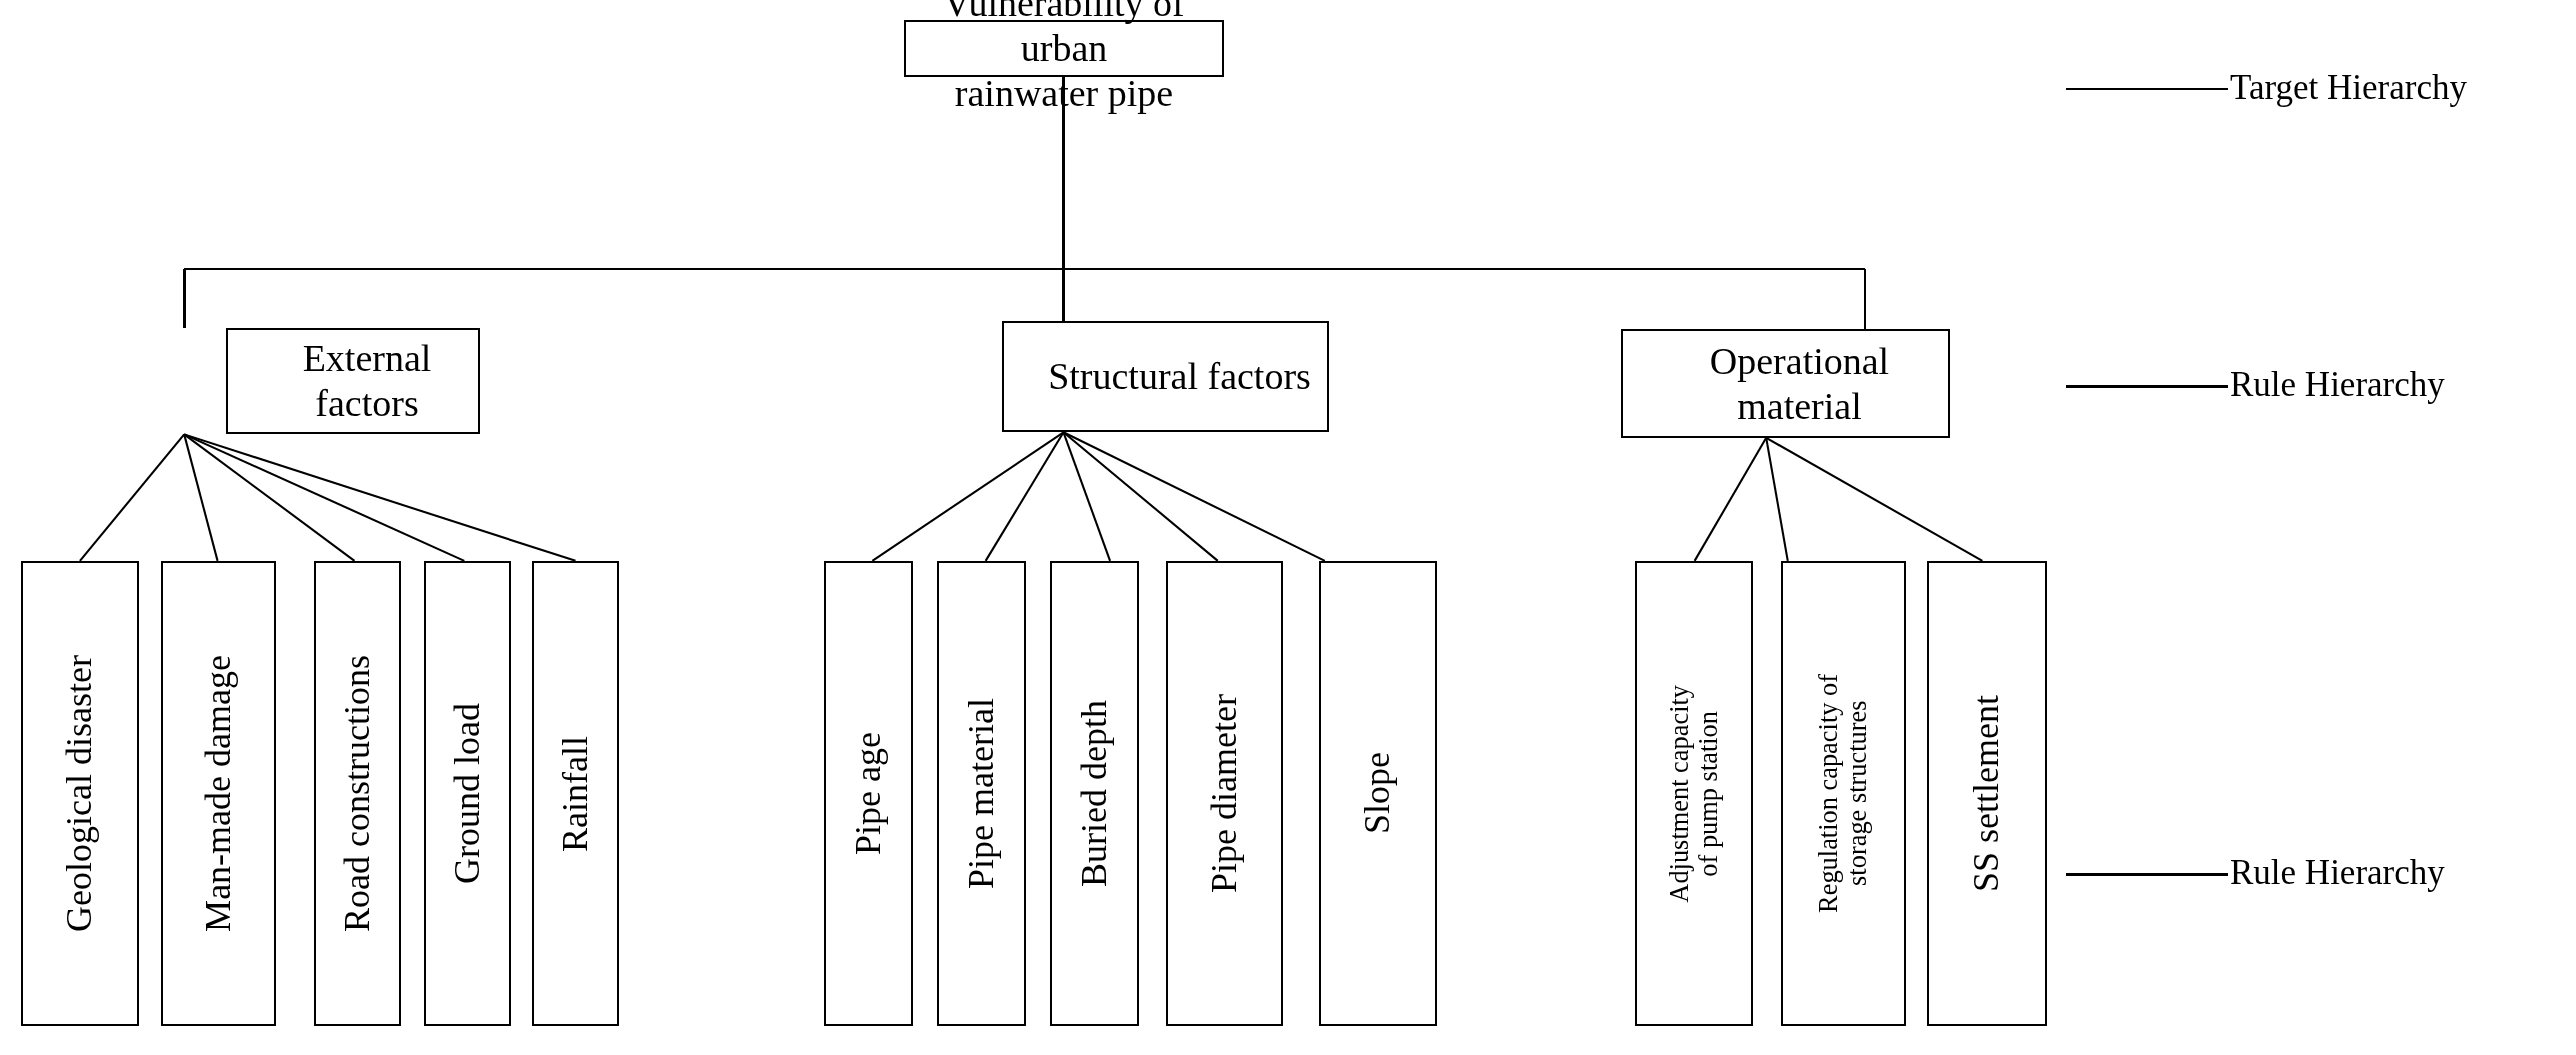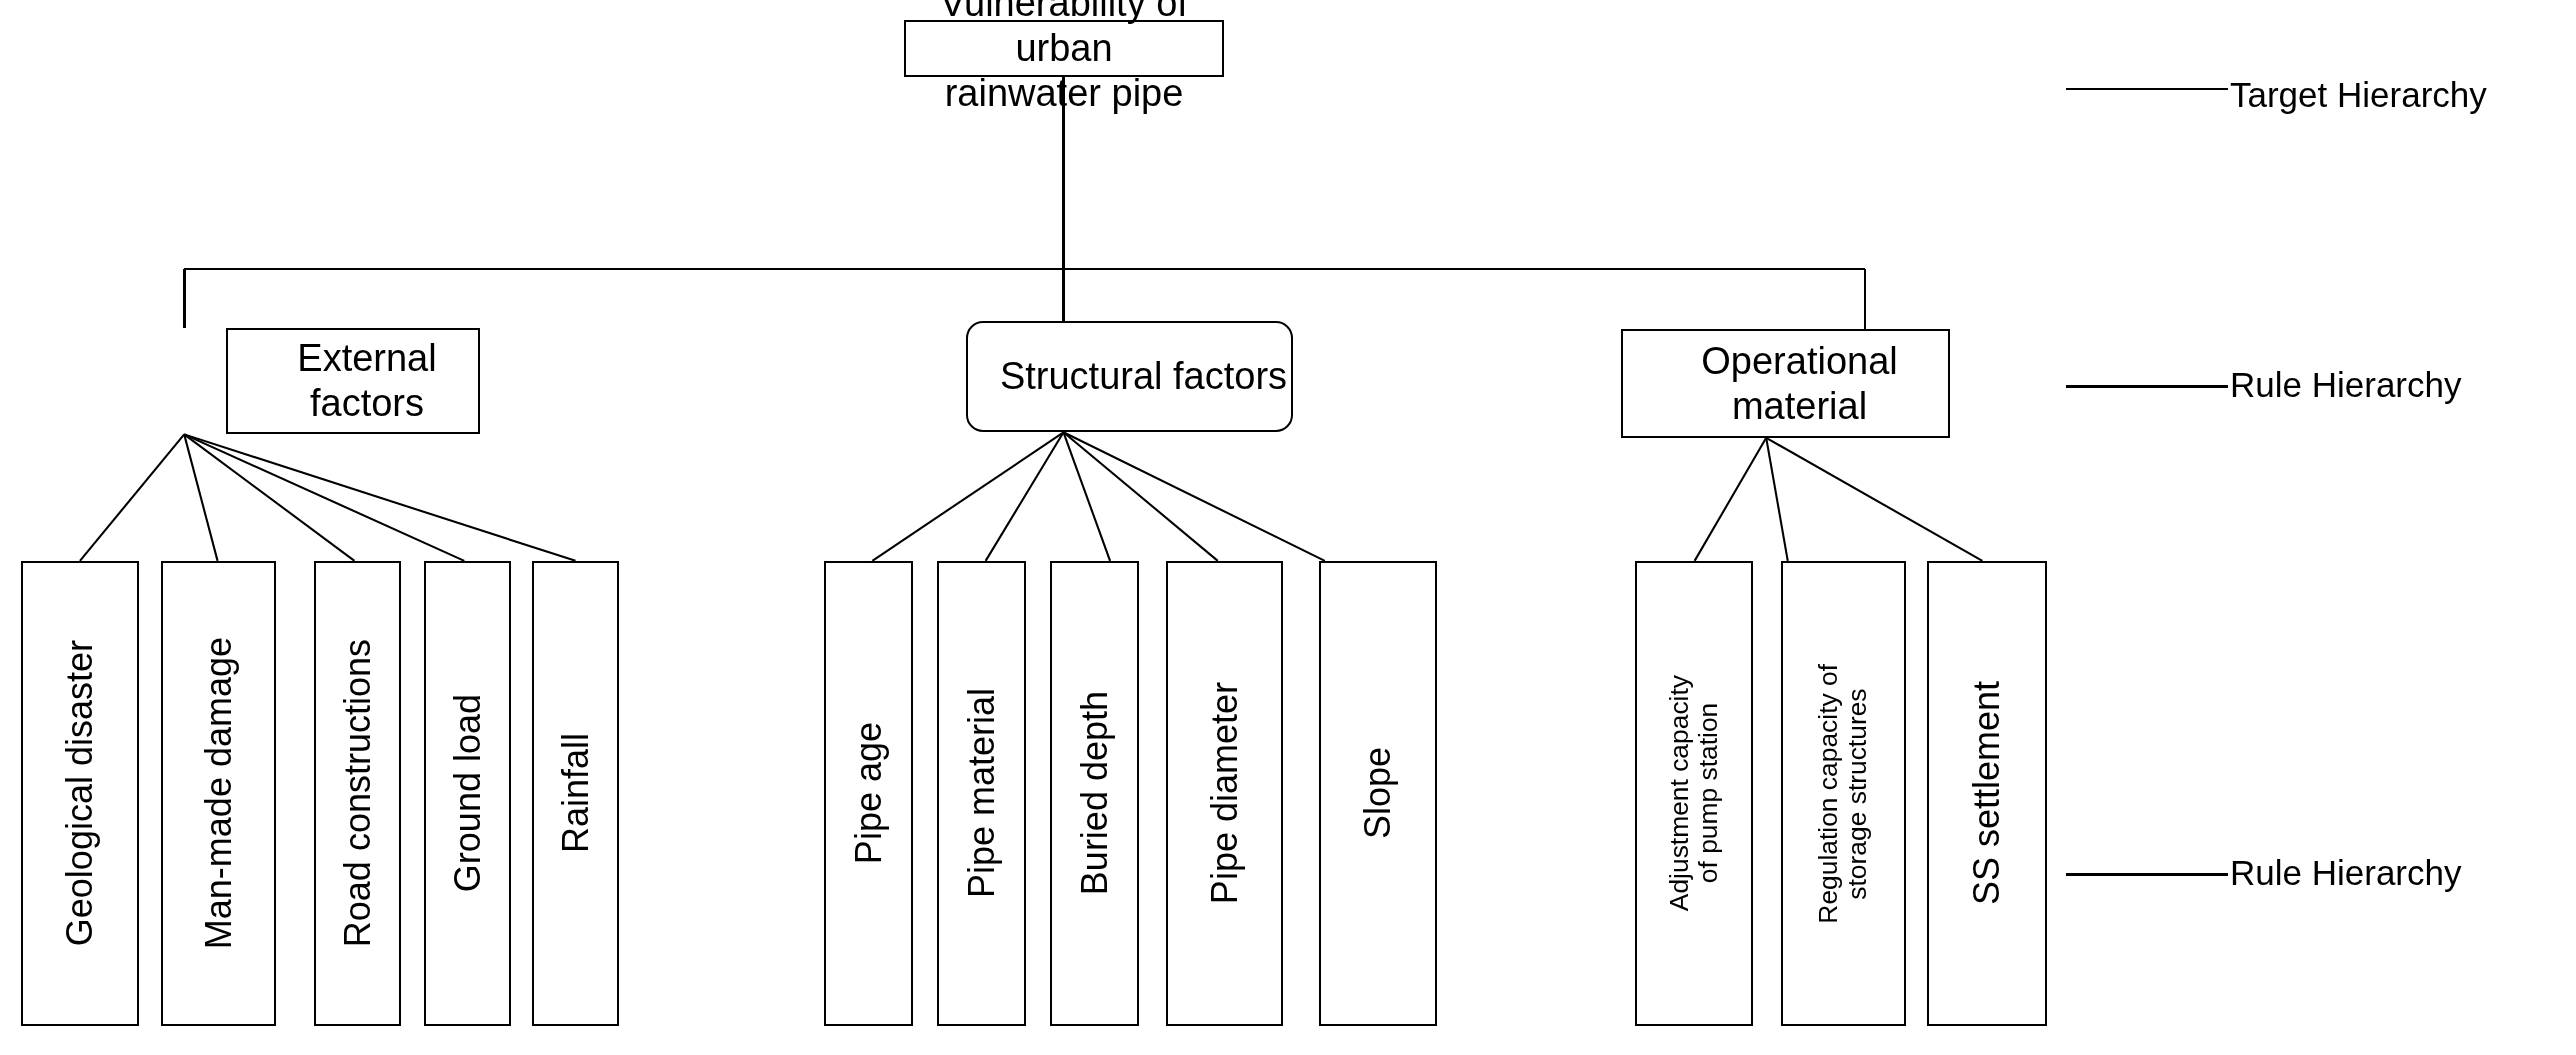--- a/index.html
+++ b/index.html
@@ -1,20 +1,20 @@
 <!DOCTYPE html>
 <html style="font-size:11px"><head>
 <meta charset="utf-8">
 <style>
   html,body{margin:0;padding:0;background:#ffffff;}
   #stage{
     position:relative;
     width:2576px;height:1055px;
     background:#ffffff;
-    font-family:Liberation Sans, sans-serif;
+    font-family:Liberation Serif, serif;
     color:#000000;
     overflow:hidden;
   }
   #wires{position:absolute;left:0;top:0;width:2576px;height:1055px;}
   .node{
     position:absolute;
     box-sizing:border-box;
     border:2.1px solid #000000;
     background:#ffffff;
     display:flex;
@@ -84,21 +84,21 @@
   </svg>
 
   <div class="node root" style="left:904px;top:20px;width:320px;height:57px;">
     <span style="white-space:pre-line;">Vulnerability of urban
 rainwater pipe</span>
   </div>
 
   <div class="node rule" style="left:226px;top:328px;width:254px;height:106px;">
     <span>External factors</span>
   </div>
-  <div class="node rule" style="left:966px;top:321px;width:327px;height:111px;border-radius:17px;">
+  <div class="node rule" style="left:1002px;top:321px;width:327px;height:111px;">
     <span>Structural factors</span>
   </div>
   <div class="node rule" style="left:1621px;top:329px;width:329px;height:109px;">
     <span>Operational material</span>
   </div>
 
   <div class="node leaf" style="left:21px;top:561px;width:118px;height:465px;">
     <span class="vtext">Geological disaster</span>
   </div>
   <div class="node leaf" style="left:161px;top:561px;width:115px;height:465px;">
@@ -135,21 +135,21 @@
 of pump station</span>
   </div>
   <div class="node leaf" style="left:1781px;top:561px;width:125px;height:465px;font-size:26.4px;">
     <span class="vtext">Regulation capacity of
 storage structures</span>
   </div>
   <div class="node leaf" style="left:1927px;top:561px;width:120px;height:465px;">
     <span class="vtext">SS settlement</span>
   </div>
 
-  <div class="legend-label" style="left:2230px;top:70px;margin-top:7px;">
+  <div class="legend-label" style="left:2230px;top:70px;">
     <span>Target Hierarchy</span>
   </div>
   <div class="legend-label" style="left:2230px;top:367px;">
     <span>Rule Hierarchy</span>
   </div>
   <div class="legend-label" style="left:2230px;top:855px;">
     <span>Rule Hierarchy</span>
   </div>
 
 </div>

